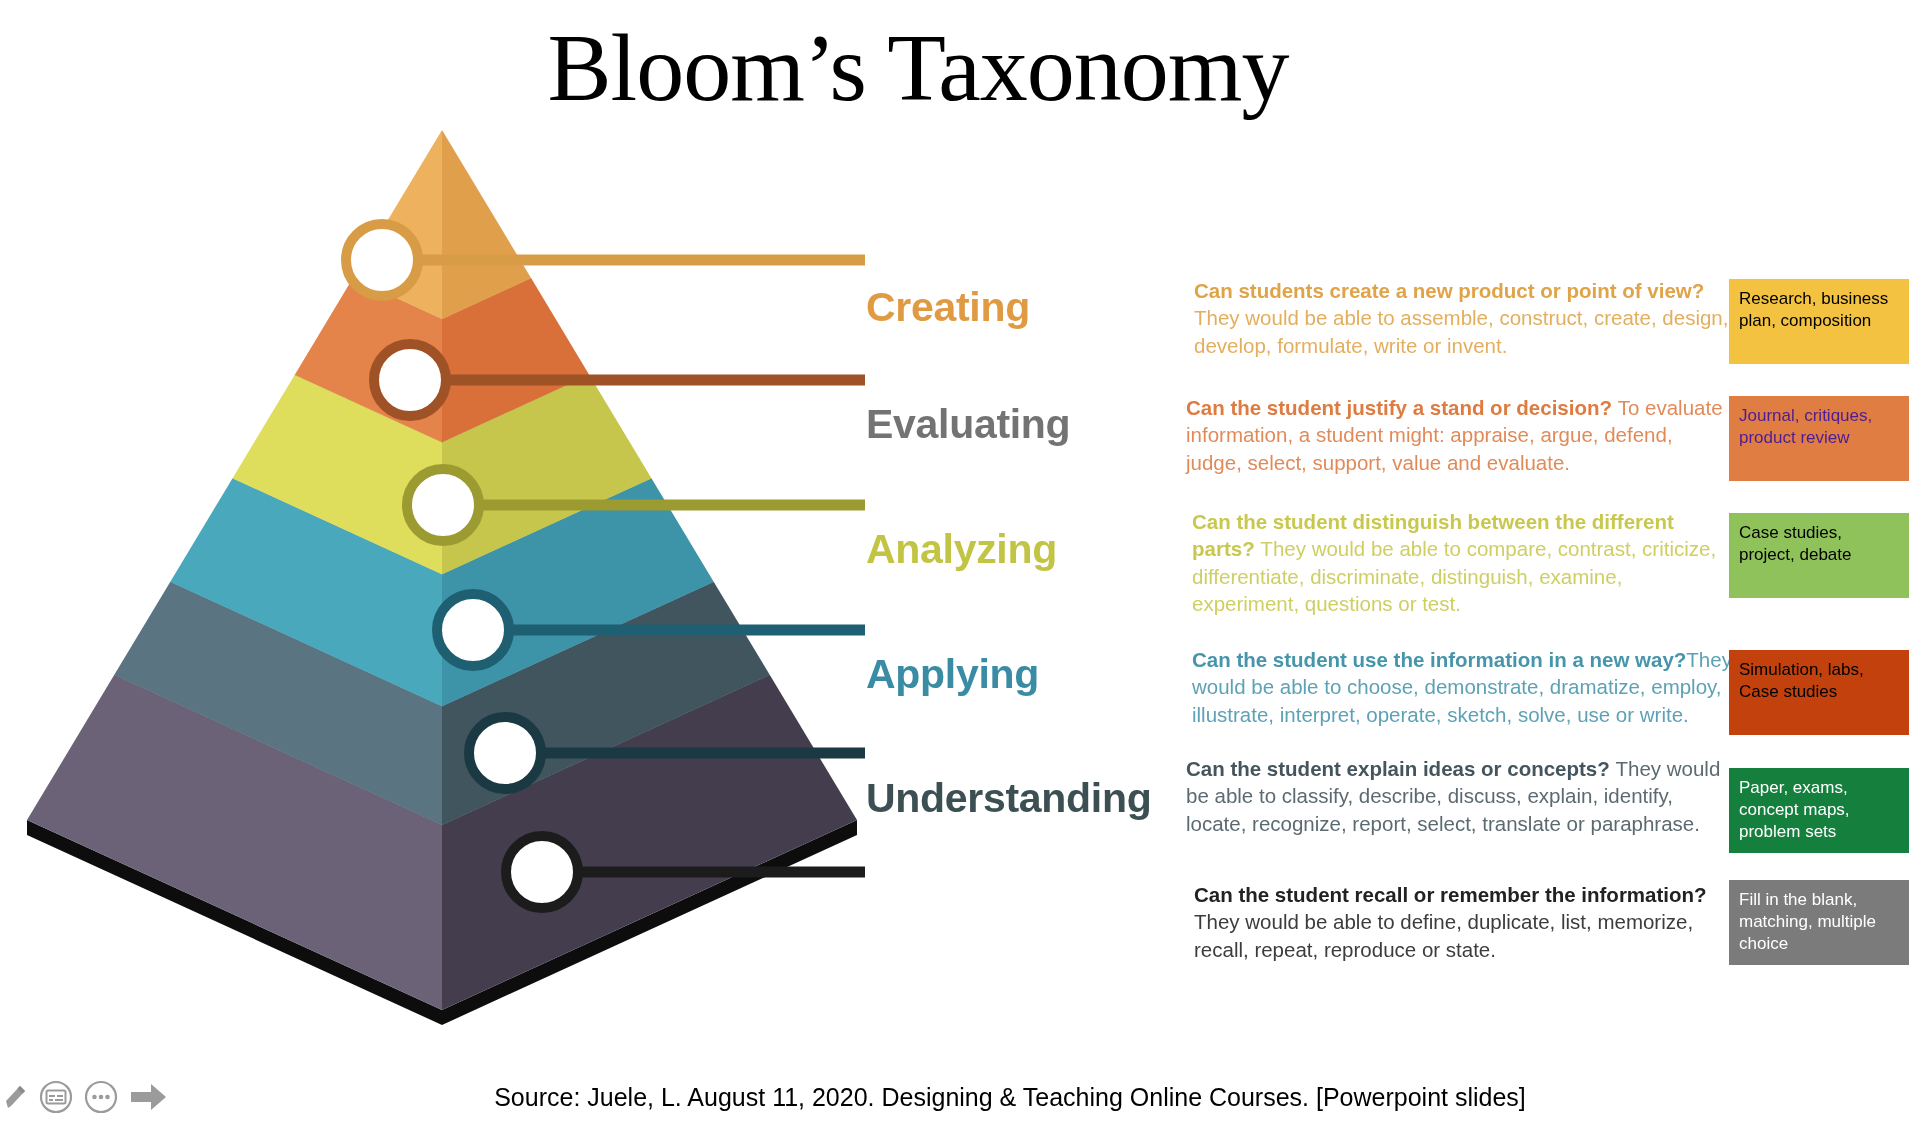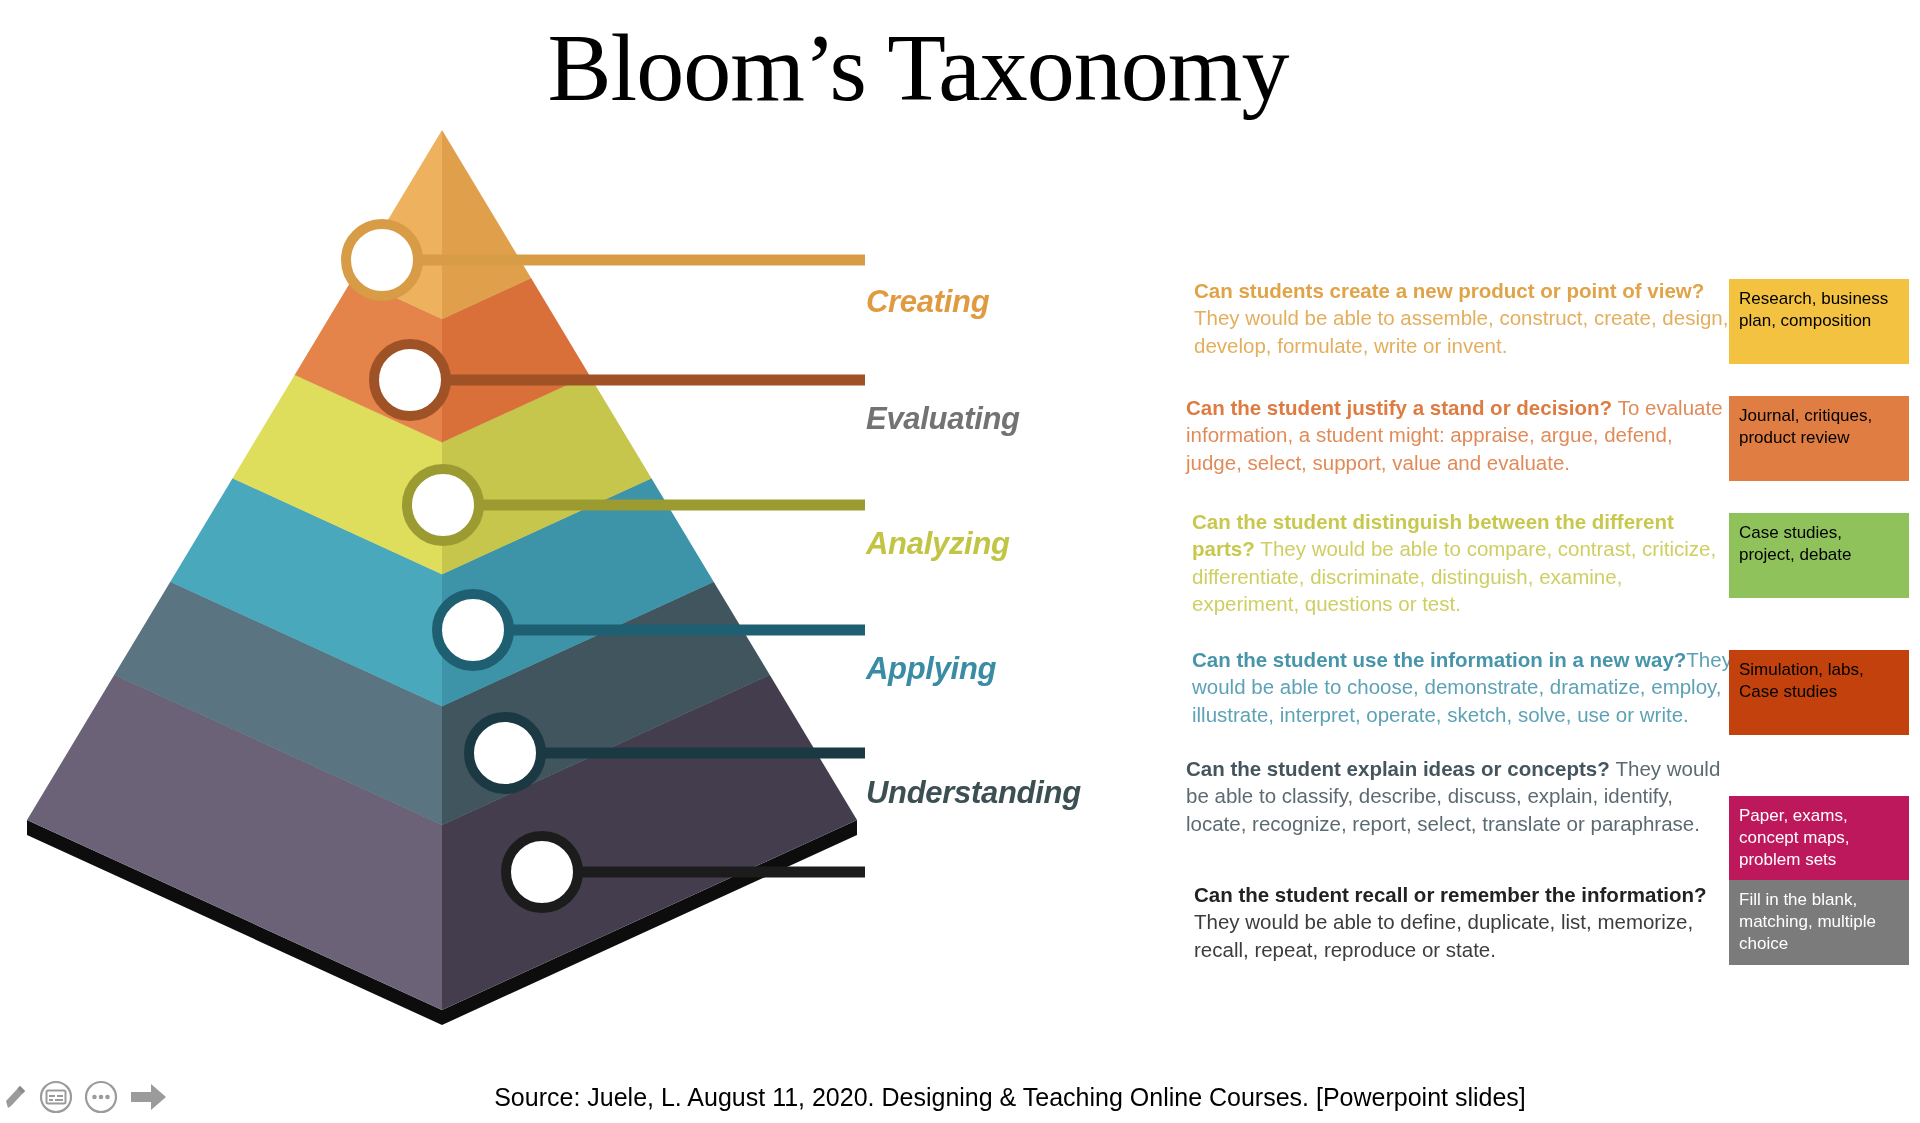--- a/index.html
+++ b/index.html
@@ -40,24 +40,23 @@
     top: 130px;
     width: 880px;
     height: 1000px;
   }
 
   
   .level-label {
     position: absolute;
     font-family: "Liberation Sans", sans-serif;
     font-weight: bold;
-    font-size: 31px;
+    font-size: 41px;
     white-space: nowrap;
     letter-spacing: -0.3px;
-    font-style: italic;
   }
 
   
   .desc-block {
     position: absolute;
     width: 540px;
     font-family: "Liberation Sans", sans-serif;
     font-size: 20.5px;
     line-height: 1.33;
     margin-left: 31px;
@@ -204,24 +203,24 @@
   <div class="desc-block" style="left: 1155px; top: 755px; color: rgb(69, 85, 94);">
     <span class="desc-q">Can the student explain ideas or concepts? </span>
     <span class="desc-body">They would be able to classify, describe, discuss, explain, identify, locate, recognize, report, select, translate or paraphrase.</span>
   </div>
   <div class="desc-block" style="left: 1163px; top: 881px; color: rgb(34, 34, 34);">
     <span class="desc-q">Can the student recall or remember the information? </span>
     <span class="desc-body">They would be able to define, duplicate, list, memorize, recall, repeat, reproduce or state.</span>
   </div>
 
   <div class="assess-box" style="top: 279px; height: 85px; background: rgb(242, 194, 64); color: rgb(0, 0, 0);">Research, business plan, composition</div>
-  <div class="assess-box" style="top: 396px; height: 85px; background: rgb(224, 125, 66); color: #000000;">Journal, critiques, product review</div>
+  <div class="assess-box" style="top: 396px; height: 85px; background: rgb(224, 125, 66); color: #4c1d95;">Journal, critiques, product review</div>
   <div class="assess-box" style="top: 513px; height: 85px; background: rgb(143, 194, 90); color: rgb(0, 0, 0);">Case studies, project, debate</div>
   <div class="assess-box" style="top: 650px; height: 85px; background: #c2410c; color: rgb(0, 0, 0);">Simulation, labs, Case studies</div>
-  <div class="assess-box" style="top: 796px; height: 85px; background: #be185d; color: rgb(255, 255, 255);">Paper, exams, concept maps, problem sets</div>
+  <div class="assess-box" style="top: 768px; height: 85px; background: #15803d; color: rgb(255, 255, 255);">Paper, exams, concept maps, problem sets</div>
   <div class="assess-box" style="top: 880px; height: 85px; background: rgb(123, 123, 123); color: rgb(255, 255, 255);">Fill in the blank, matching, multiple choice</div>
 
   <div id="source">Source: Juele, L. August 11, 2020. Designing &amp; Teaching Online Courses. [Powerpoint slides]</div>
 
   <div id="toolbar">
     <span>
       <svg width="26" height="30" viewBox="0 0 26 30">
         <path d="M6 26 L4 19 L18 4 L23 9 L9 24 Z" fill="#9b9b9b"></path>
         <path d="M18 4 L23 9 L20.5 11.5 L15.5 6.5 Z" fill="#8a8a8a"></path>
       </svg>

